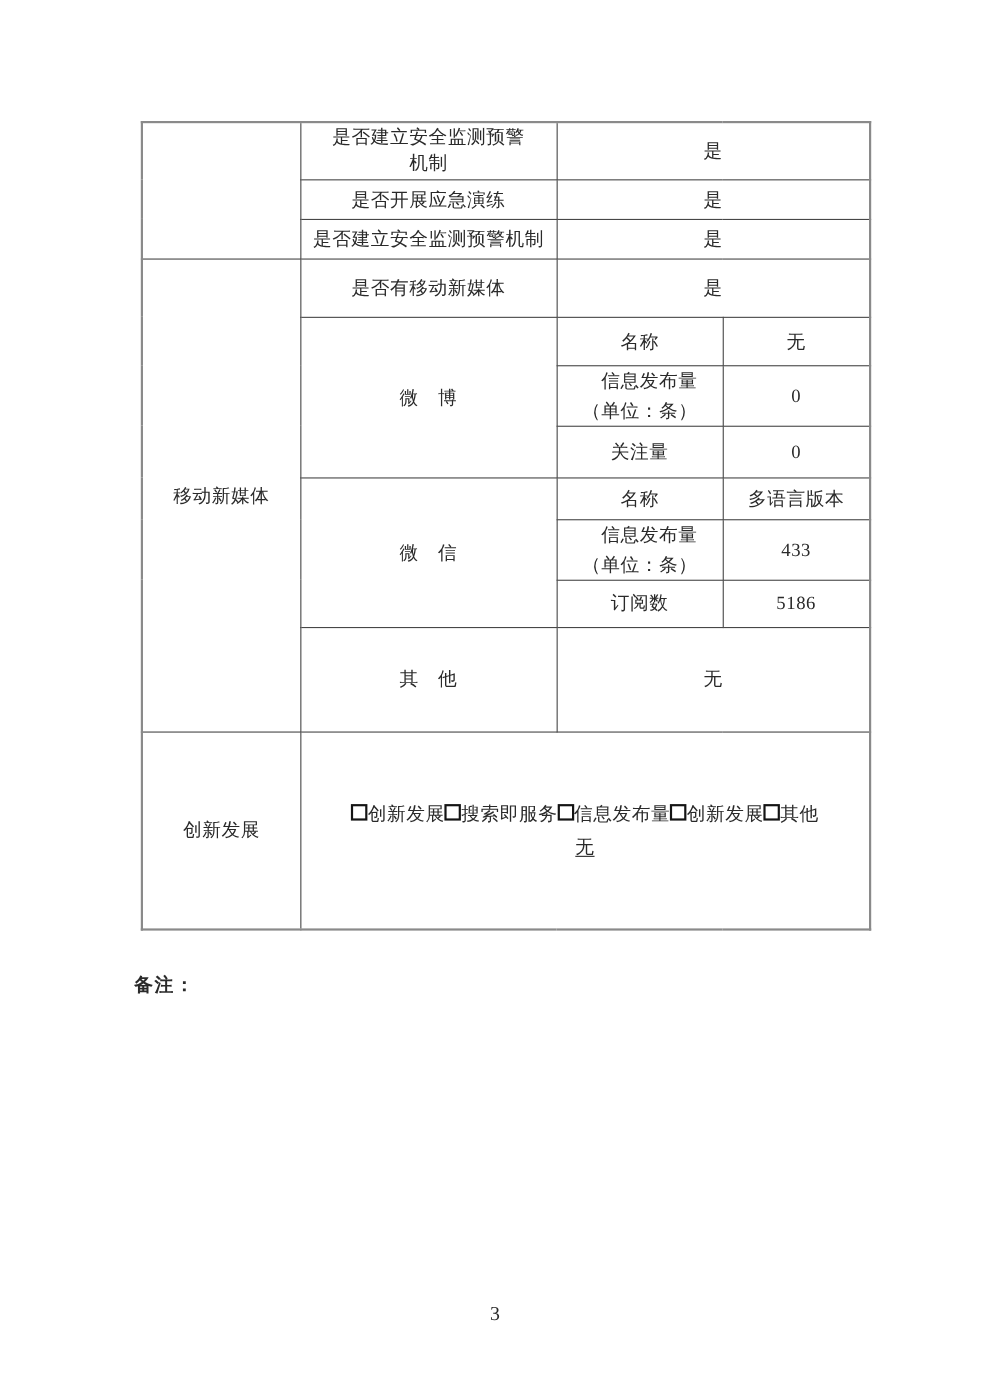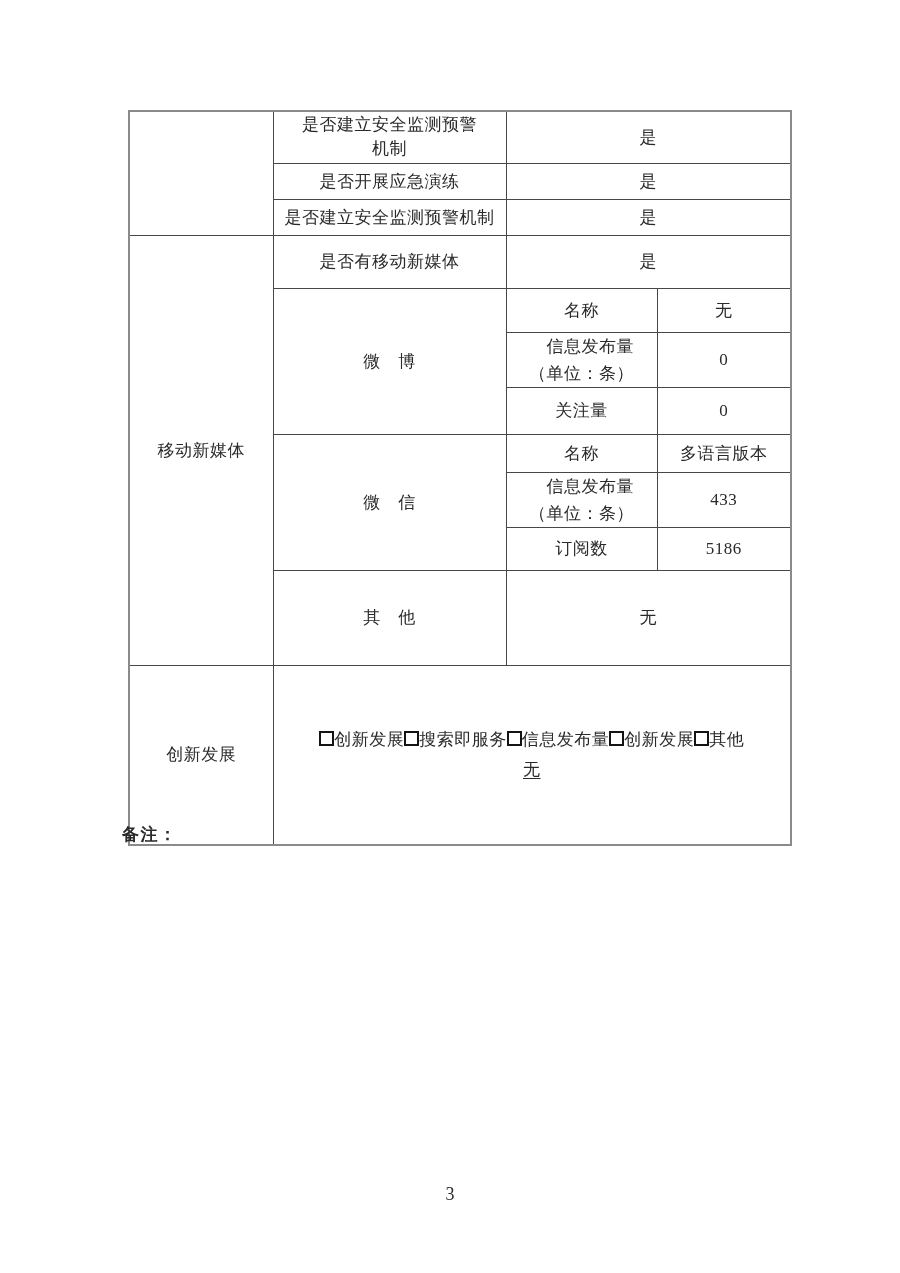--- a/index.html
+++ b/index.html
@@ -64,21 +64,21 @@
     vertical-align: -1px;
     background: #ffffff;
   }
   .fill-value {
     text-decoration: underline;
     text-underline-offset: 3px;
   }
   .notes {
     position: absolute;
     left: 122px;
-    top: 823px;
+    top: 884px;
     font-size: 17px;
     font-weight: bold;
     letter-spacing: 1.5px;
   }
   .pagenum {
     position: absolute;
     left: 0;
     right: 0;
     top: 1184px;
     text-align: center;

